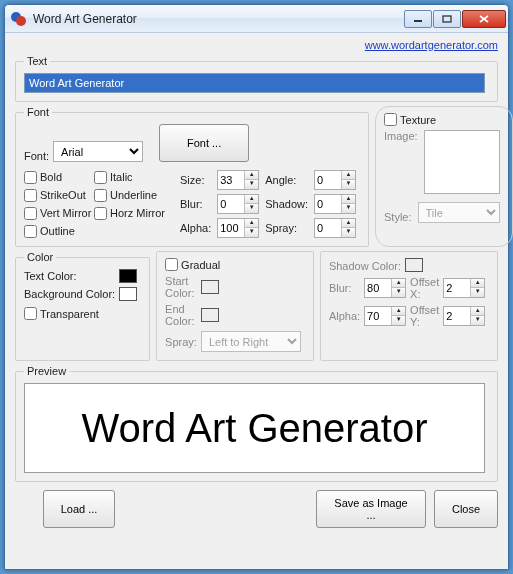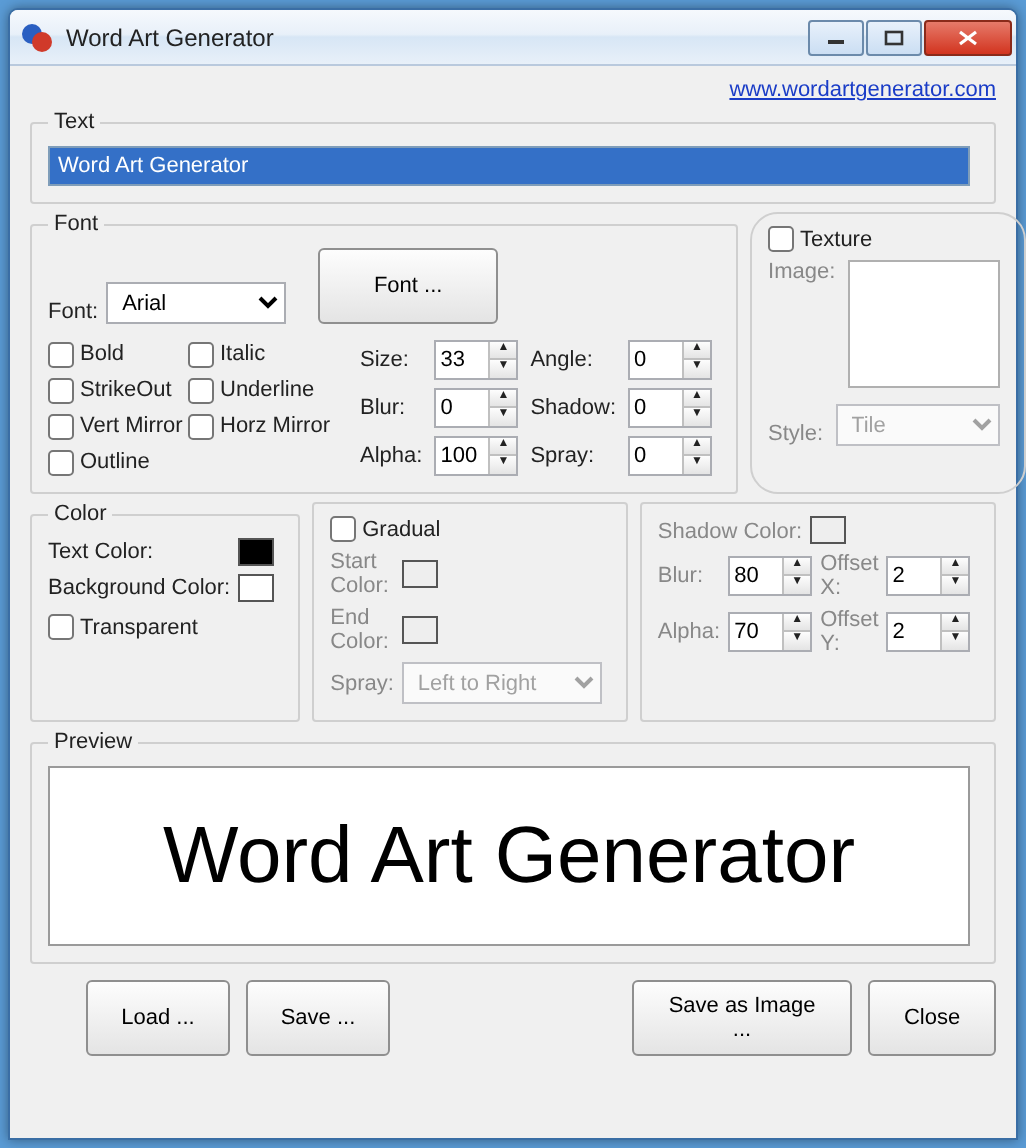--- a/index.html
+++ b/index.html
@@ -267,19 +267,18 @@
 
     <fieldset>
       <legend>Preview</legend>
       <div class="preview-box">
         <div class="preview-text">Word Art Generator</div>
       </div>
     </fieldset>
 
     <div class="footer">
       <button class="btn" style="width:72px;">Load ...</button>
-      <button class="btn" style="width:72px;">Save ...</button>
       <div class="spacer"></div>
       <button class="btn" style="width:110px;">Save as Image ...</button>
       <button class="btn" style="width:64px;">Close</button>
     </div>
   </div>
 </div>
 
 </body></html>

